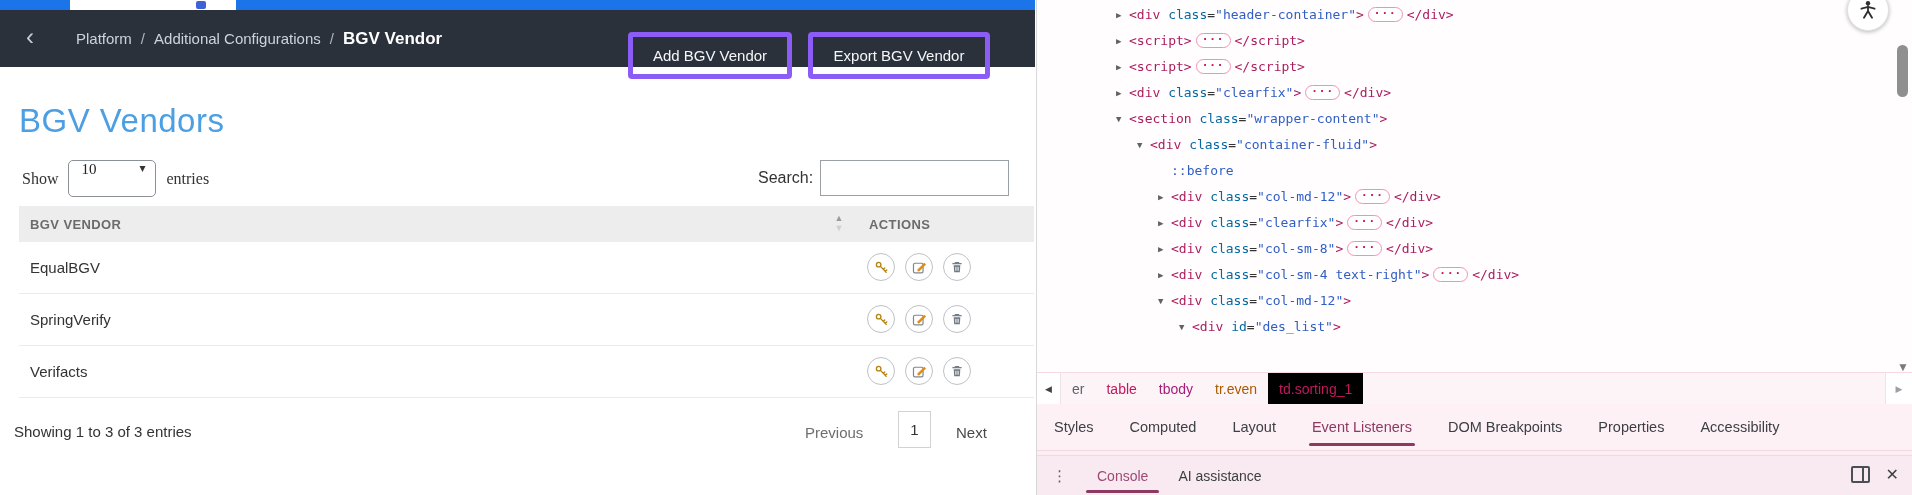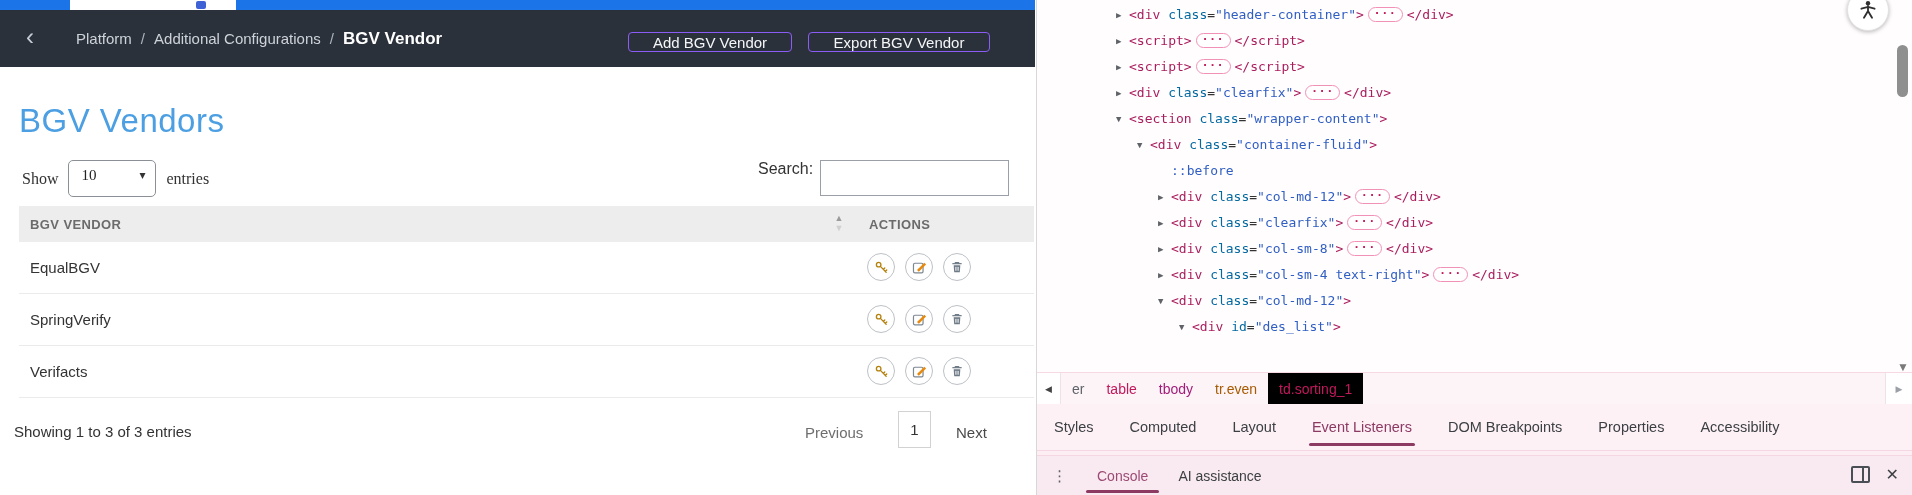--- a/index.html
+++ b/index.html
@@ -8,31 +8,31 @@
   
   .page{position:absolute;left:0;top:0;width:1035px;height:495px;background:#fff;}
   .tab-strip{position:absolute;left:0;top:0;width:1035px;height:10px;background:#1b74e8;}
   .white-tab{position:absolute;left:70px;top:0;width:166px;height:10px;background:#fff;}
   .white-tab .glyph{position:absolute;left:126px;top:1px;width:10px;height:8px;background:#3e62d6;border-radius:2px;}
   .app-header{position:absolute;left:0;top:10px;width:1035px;height:57px;background:#2b313a;}
   .back{position:absolute;left:26px;top:13px;font-size:24px;color:#c9ced6;line-height:28px;cursor:pointer;}
   .crumbs{position:absolute;left:76px;top:19px;font-size:15px;color:#ced3da;white-space:nowrap;}
   .crumbs .sep{margin:0 9px;color:#aeb4bc;}
   .crumbs .current{font-size:17px;font-weight:bold;color:#ffffff;}
-  .hdr-btn{position:absolute;top:22px;height:20px;background:transparent;border:1px solid #8b5cf6;
+  .hdr-btn{position:absolute;top:22px;height:47px;background:transparent;border:5px solid #8b5cf6;
            border-radius:4px;color:#f4f6f8;font-size:15px;font-family:inherit;cursor:pointer;}
   .hdr-btn.add{left:628px;width:164px;}
   .hdr-btn.export{left:808px;width:182px;}
   .page-title{position:absolute;left:19px;top:102px;font-size:33px;font-weight:300;color:#4b9fe2;letter-spacing:.5px;}
   .show-group{position:absolute;left:22px;top:160px;height:37px;display:flex;align-items:center;font-size:16px;color:#333;font-family:Liberation Serif, serif;}
   .pagesize{width:88px;height:37px;margin:0 10px;border:1px solid #8b9096;border-radius:5px;background:#fff;
-            display:flex;align-items:center;justify-content:space-between;padding:0 10px 6px 12px;box-sizing:border-box;
+            display:flex;justify-content:space-between;padding:0 10px 6px 12px;box-sizing:border-box;
             font-size:15px;color:#222;cursor:pointer;}
   .pagesize .chev{font-size:12px;color:#333;}
-  .search-label{position:absolute;left:758px;top:160px;font-size:16px;color:#333;}
+  .search-label{position:absolute;left:758px;top:169px;font-size:16px;color:#333;}
   .search-input{position:absolute;left:820px;top:160px;width:189px;height:36px;border:1px solid #9aa0a6;
                 box-sizing:border-box;font-size:15px;padding:0 8px;background:#fff;}
   .thead{position:absolute;left:19px;top:206px;width:1015px;height:36px;background:#ededed;}
   .th-label{position:absolute;top:11px;font-size:13px;font-weight:bold;color:#6b6b6b;letter-spacing:.4px;}
   .th-vendor{left:11px;}
   .th-actions{left:850px;}
   .sort{position:absolute;left:814px;top:7px;width:12px;cursor:pointer;}
   .sort .up{font-size:9px;color:#9a9a9a;line-height:10px;display:block;text-align:center;}
   .sort .down{font-size:9px;color:#cfcfcf;line-height:10px;display:block;text-align:center;}
   .tbody{position:absolute;left:19px;top:242px;width:1015px;}

